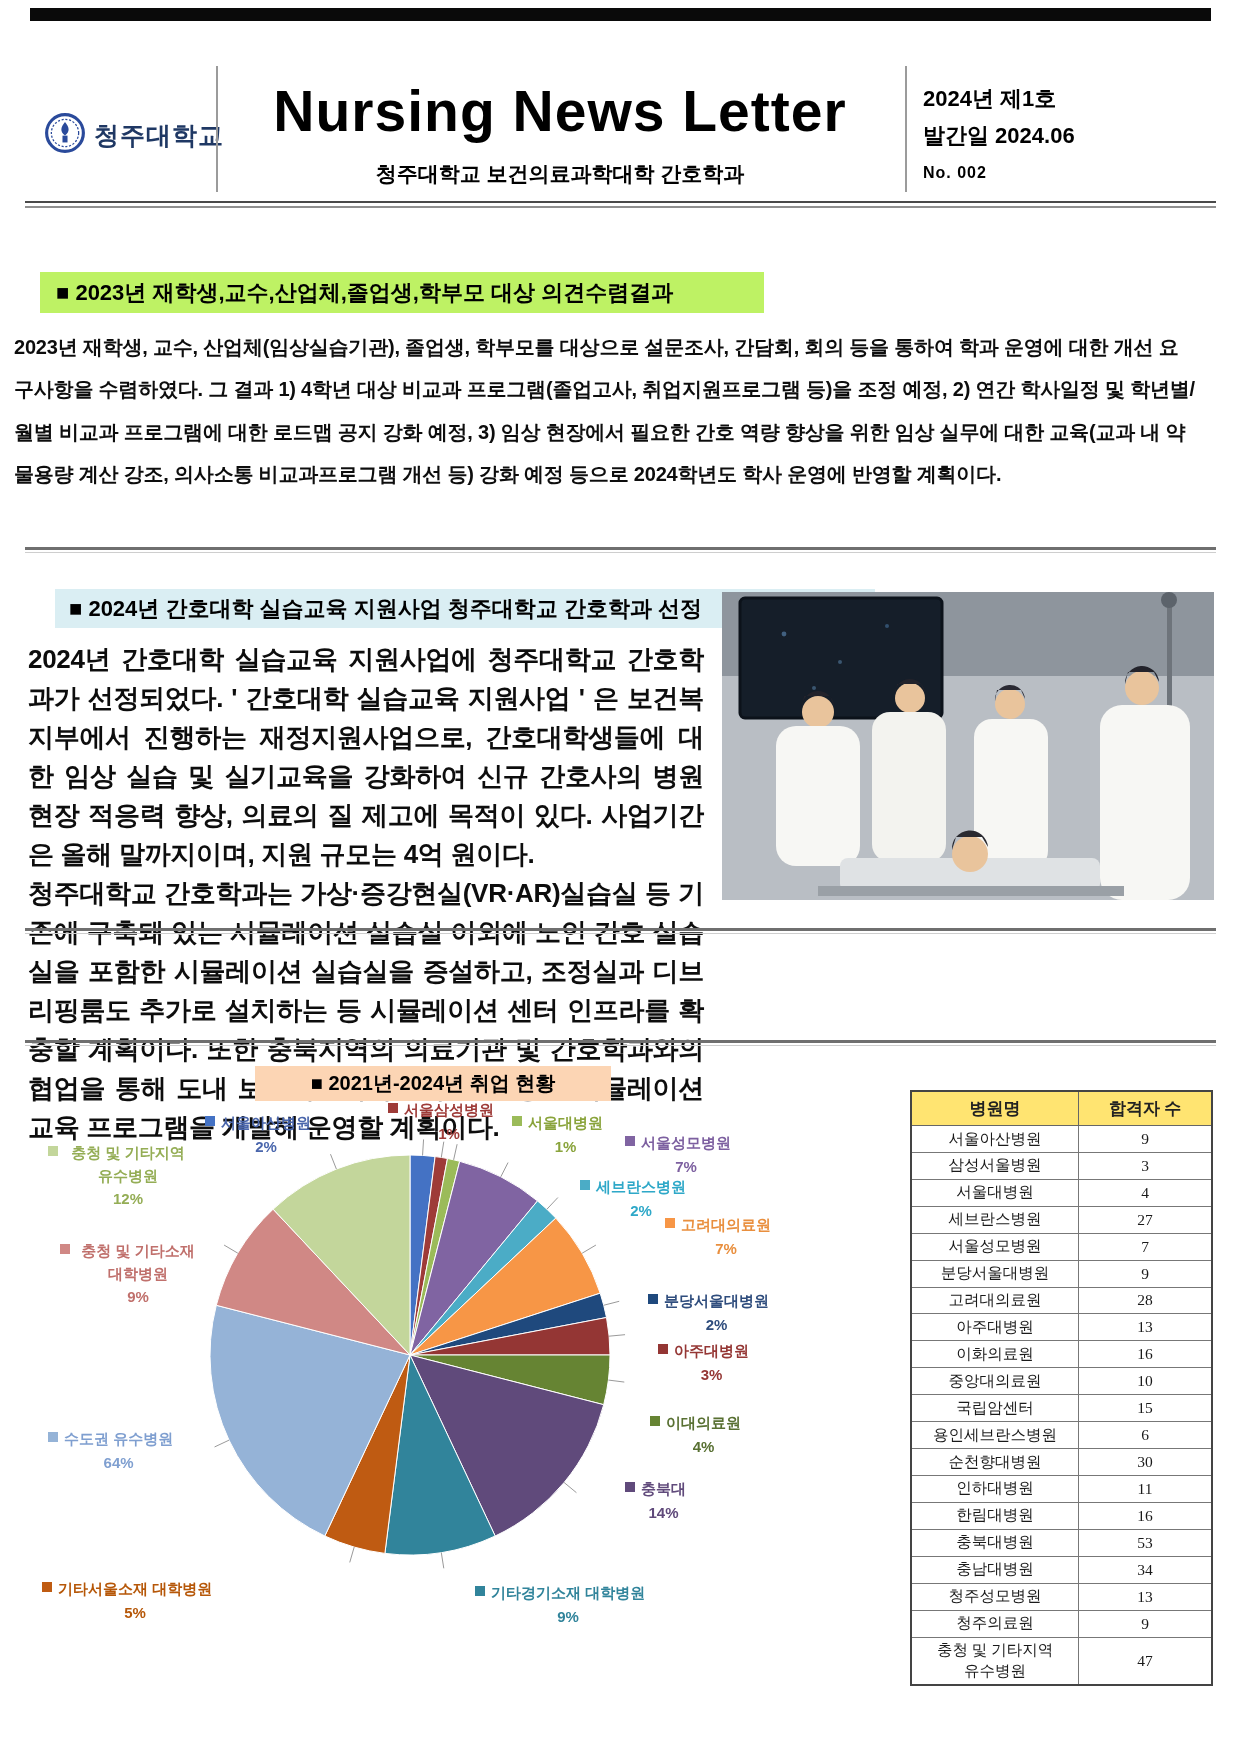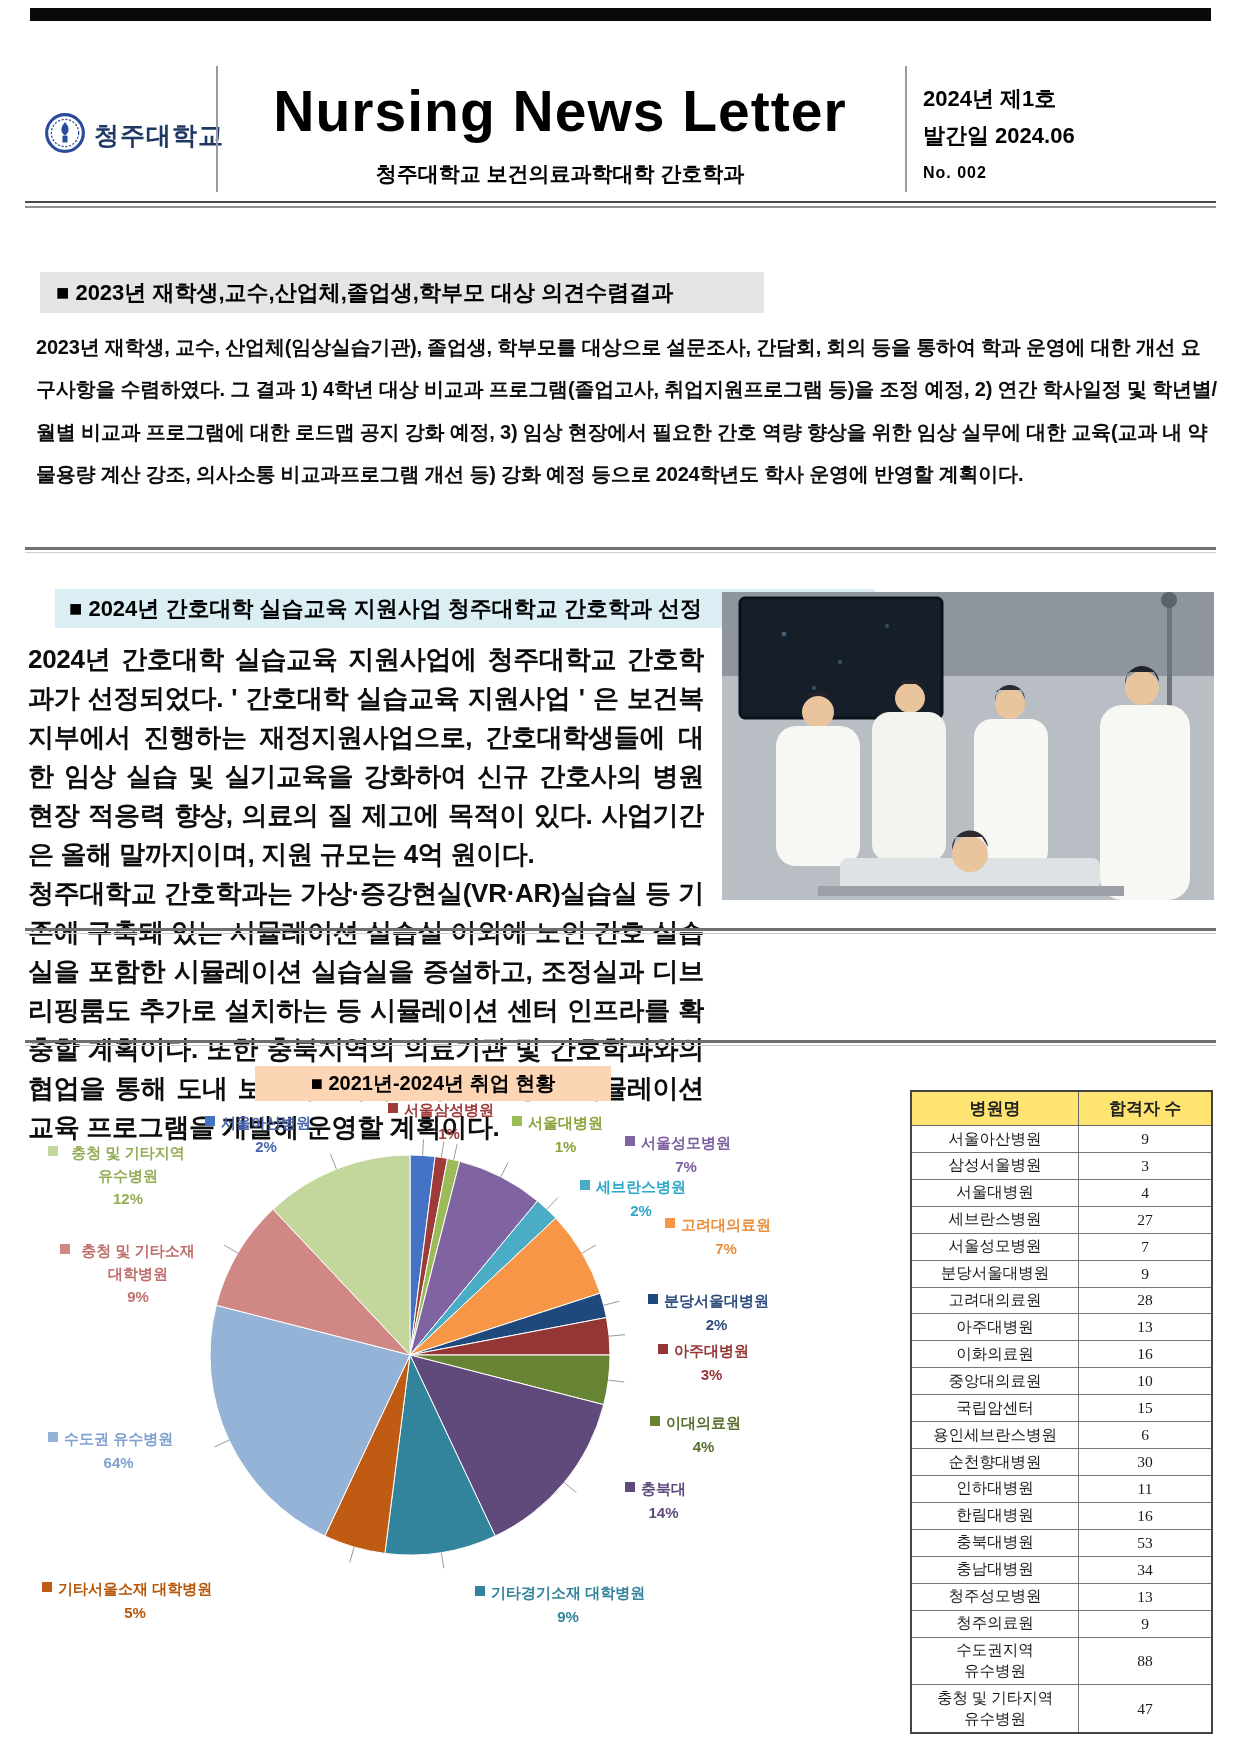--- a/index.html
+++ b/index.html
@@ -14,24 +14,24 @@
   .nl-title{left:228px;top:78px;width:664px;text-align:center;font-size:57px;font-weight:900;
             letter-spacing:1px;color:#000;}
   .nl-sub{left:228px;top:160px;width:664px;text-align:center;font-size:21px;font-weight:800;color:#000;}
   .issue-box{left:923px;top:80px;line-height:37px;font-weight:800;font-size:22px;color:#000;}
   .issue-box .no{font-weight:700;font-size:16px;letter-spacing:1px;}
   
   .rule-double{left:25px;width:1191px;height:3px;border-top:2px solid #4a4a4a;border-bottom:2px solid #8f8f8f;}
   .rule{left:25px;width:1191px;height:2px;border-top:3px solid #6f6f6f;border-bottom:1px solid #cecece;}
   
   .band{font-weight:800;color:#000;display:flex;align-items:center;}
-  .band1{left:40px;top:272px;width:708px;height:41px;background:#e5e5e5;font-size:22px;padding-left:16px;}
+  .band1{left:40px;top:272px;width:708px;height:41px;background:#bef264;font-size:22px;padding-left:16px;}
   .band2{left:55px;top:589px;width:806px;height:39px;background:#daeef3;font-size:22px;padding-left:14px;}
   .band3{left:255px;top:1066px;width:356px;height:35px;background:#fcd5b4;font-size:20px;justify-content:center;}
-  .s1-para{left:36px;top:326px;width:1182px;font-size:20px;font-weight:600;line-height:2.12;
+  .s1-para{left:14px;top:326px;width:1182px;font-size:20px;font-weight:600;line-height:2.12;
            color:#0d0d0d;letter-spacing:-0.2px;}
   .s2-text{left:28px;top:640px;width:676px;font-size:26px;font-weight:600;line-height:1.5;
            text-align:justify;color:#0d0d0d;letter-spacing:-0.3px;}
   .s2-text p{margin:0;}
   .photo{left:722px;top:592px;width:492px;height:308px;}
   
   .pie-svg{left:180px;top:1125px;}
   .pie-label{position:absolute;display:flex;align-items:flex-start;gap:6px;font-size:15px;font-weight:700;}
   .pie-label .mk{width:10px;height:10px;margin-top:4px;flex:0 0 auto;}
   .pie-label .col{display:flex;flex-direction:column;align-items:center;}
@@ -347,25 +347,20 @@
         </tr>
         <tr>
           <td class="hname">청주성모병원</td>
           <td class="num">13</td>
         </tr>
         <tr>
           <td class="hname">청주의료원</td>
           <td class="num">9</td>
         </tr>
         <tr>
-          <td class="hname">수도권지역
-유수병원</td>
-          <td class="num">88</td>
-        </tr>
-        <tr>
           <td class="hname">충청 및 기타지역
 유수병원</td>
           <td class="num">47</td>
         </tr>
       </tbody>
   </table>
 
 </div>
 
 </body></html>

